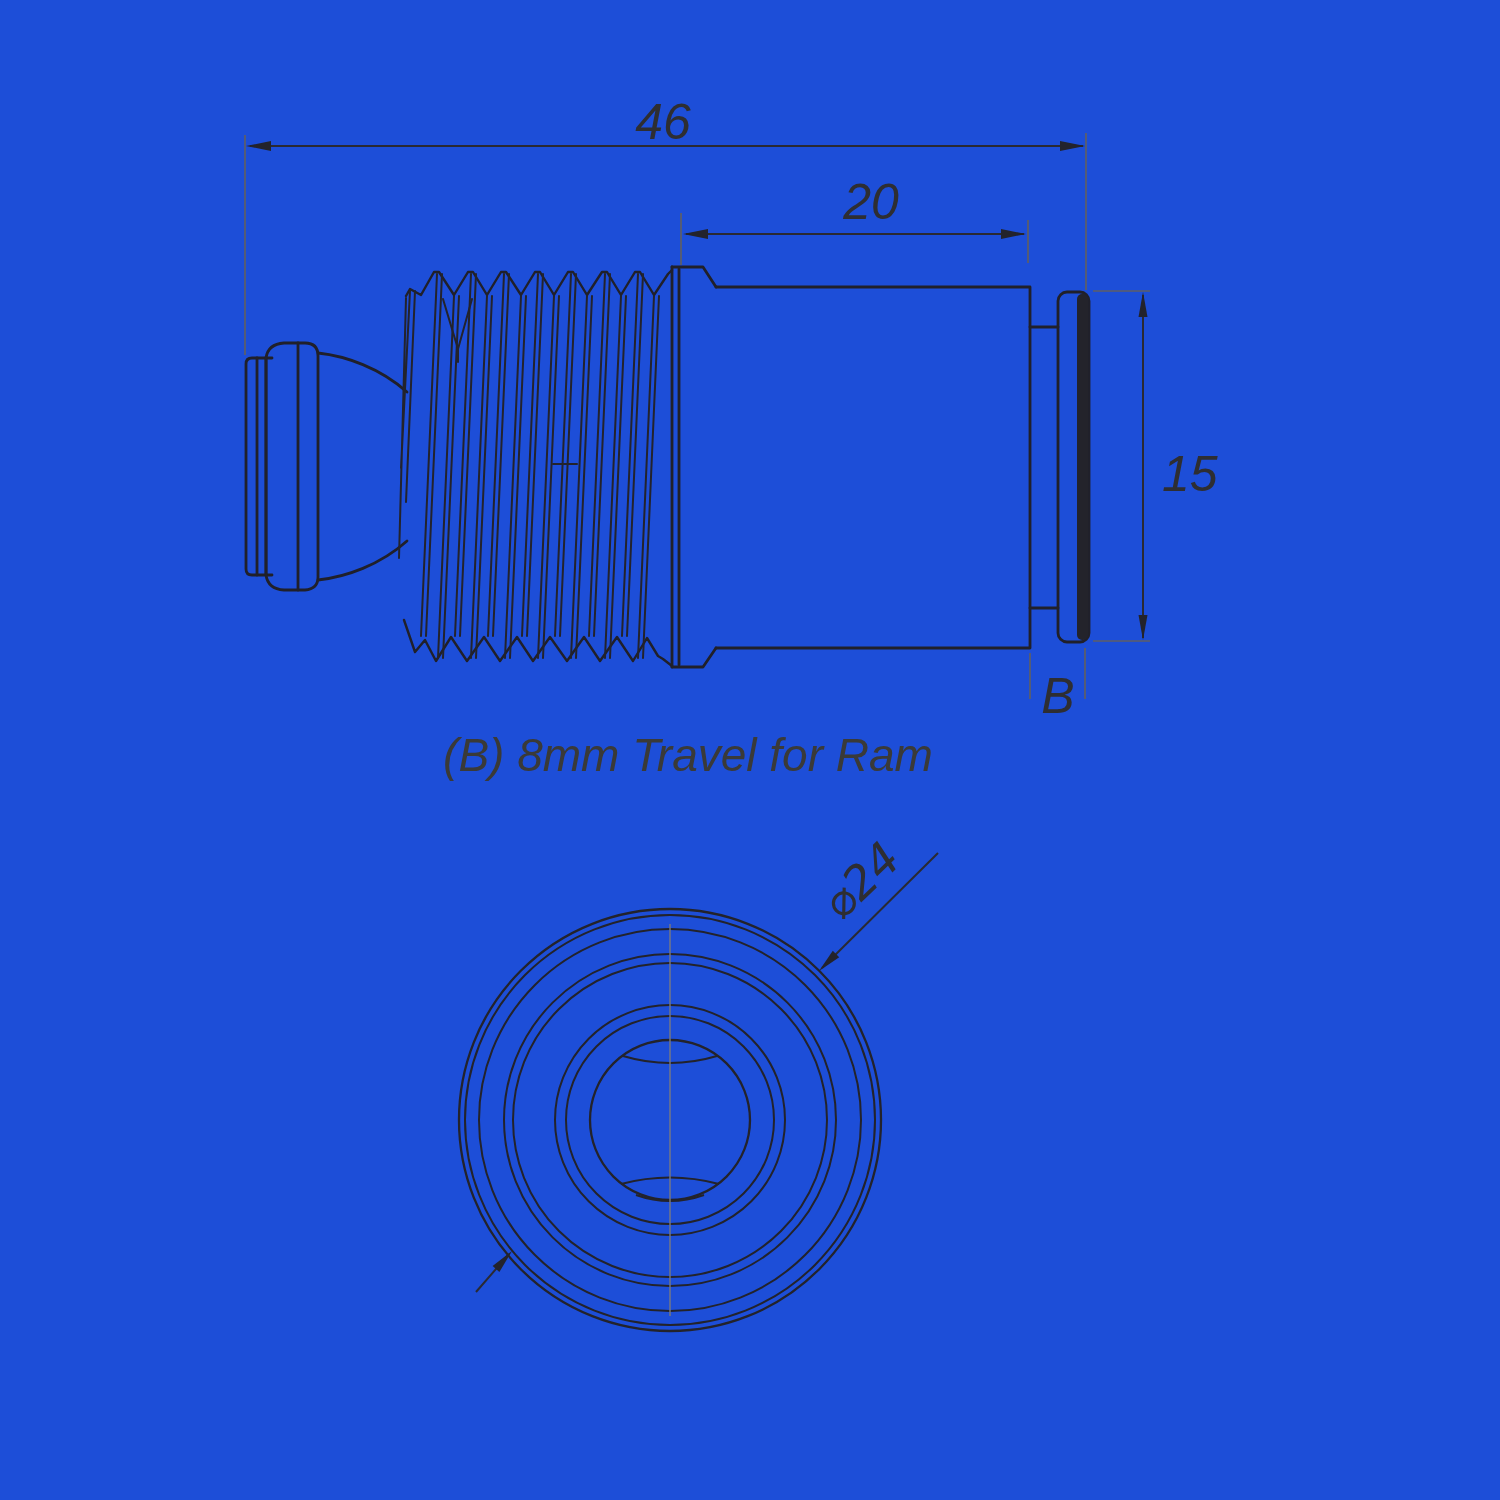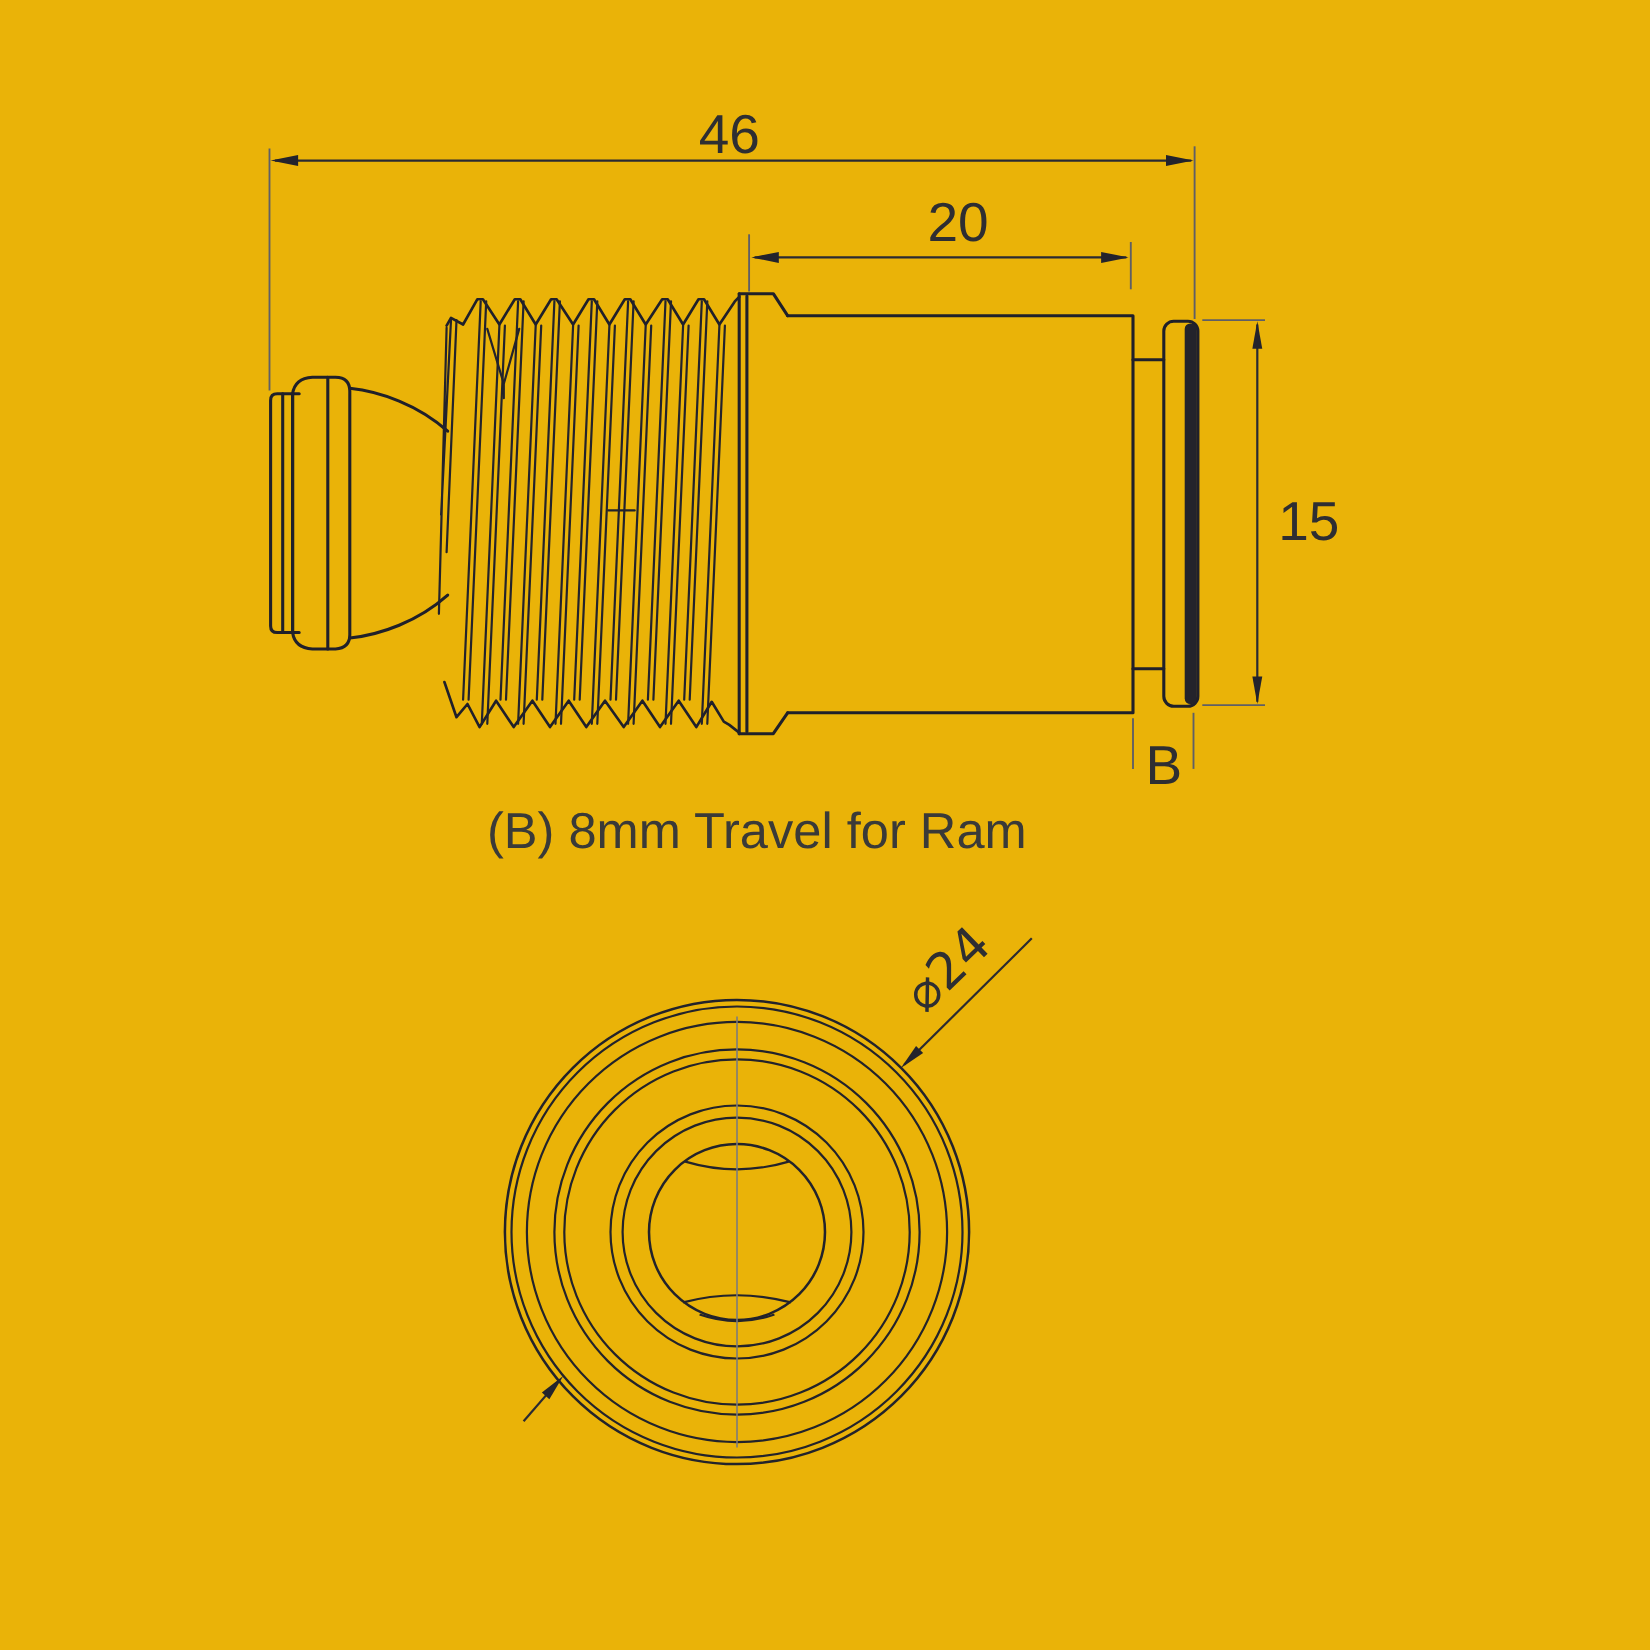--- a/index.html
+++ b/index.html
@@ -1,17 +1,17 @@
 <!DOCTYPE html>
 <html><head>
 <meta charset="utf-8">
 <style>
   html,body{margin:0;padding:0;background:#ffffff;}
-  .page{position:relative;width:1500px;height:1500px;background:#eab308;overflow:hidden;
-        font-family:"Liberation Sans", sans-serif;}
+  .page{position:relative;width:1500px;height:1500px;background:#1d4ed8;overflow:hidden;
+        font-family:"Liberation Sans", sans-serif;font-style:italic;}
   svg{position:absolute;left:0;top:0;}
   .outline{fill:none;stroke:#20202a;stroke-width:2.8;stroke-linecap:round;stroke-linejoin:round;}
   .thread{fill:none;stroke:#23232c;stroke-width:2;stroke-linecap:round;}
   .zig{fill:none;stroke:#20202a;stroke-width:2.4;stroke-linejoin:round;stroke-linecap:round;}
   .dim{fill:none;stroke:#2a2a32;stroke-width:2;}
   .ext{fill:none;stroke:#5f5f66;stroke-width:1.7;}
   .arrow{fill:#23232c;stroke:none;}
   .circ{fill:none;stroke:#23232b;stroke-width:2;}
   .circ-heavy{fill:none;stroke:#23232b;stroke-width:2.3;}
   .cline{fill:none;stroke:#7a7a80;stroke-width:1.4;}

